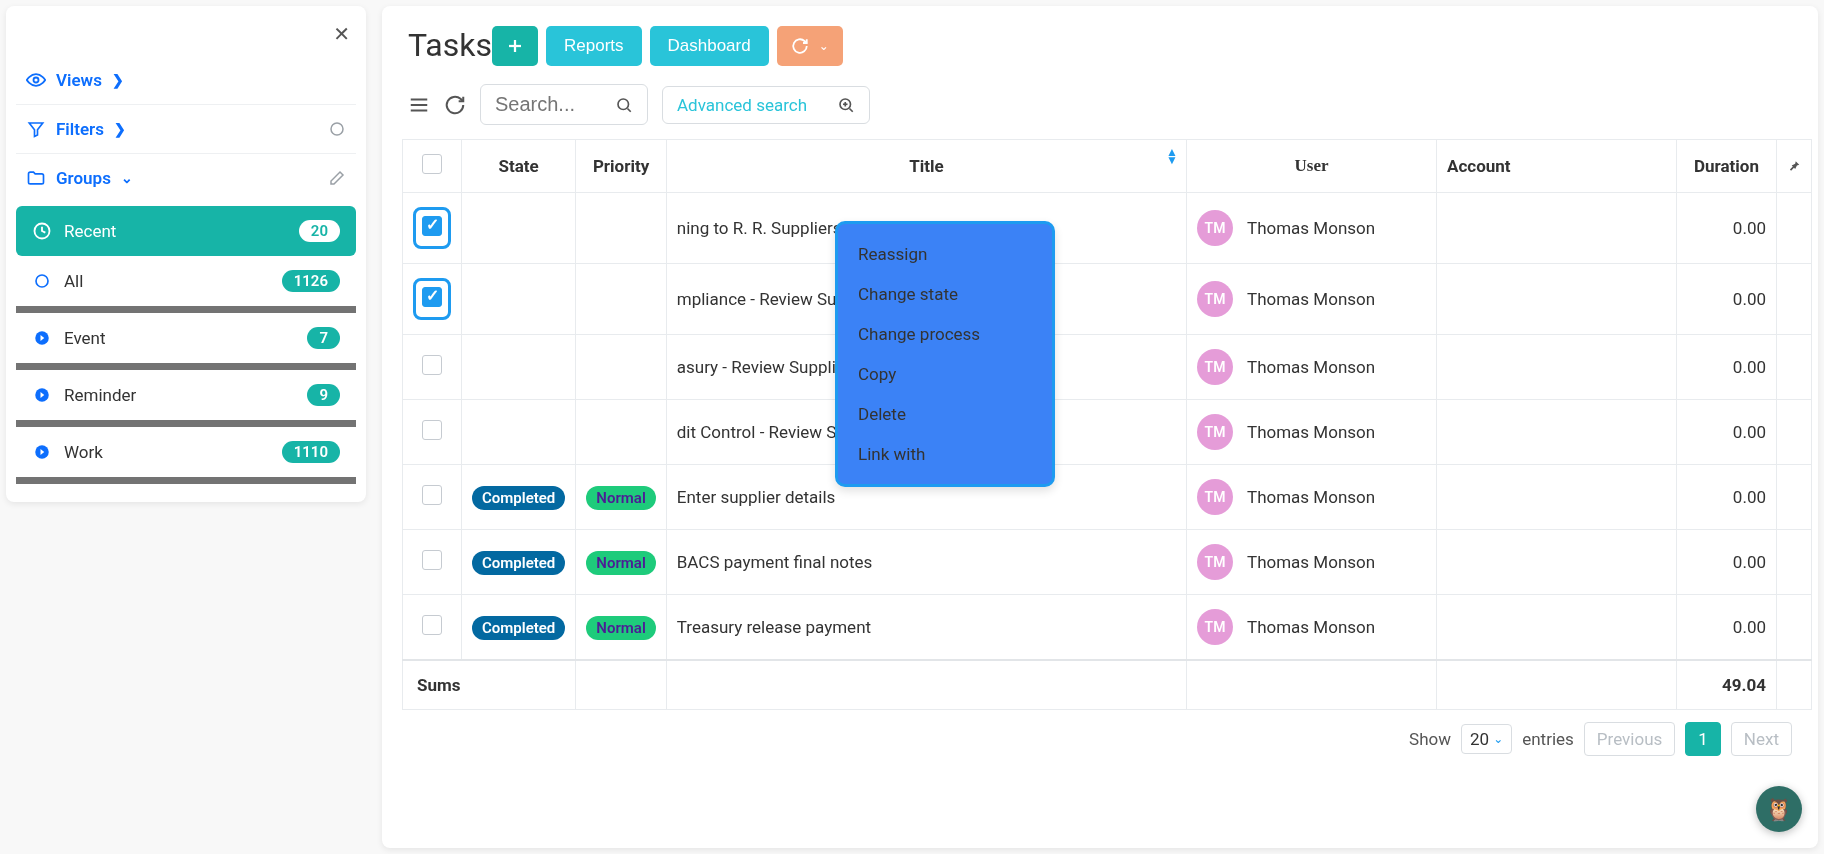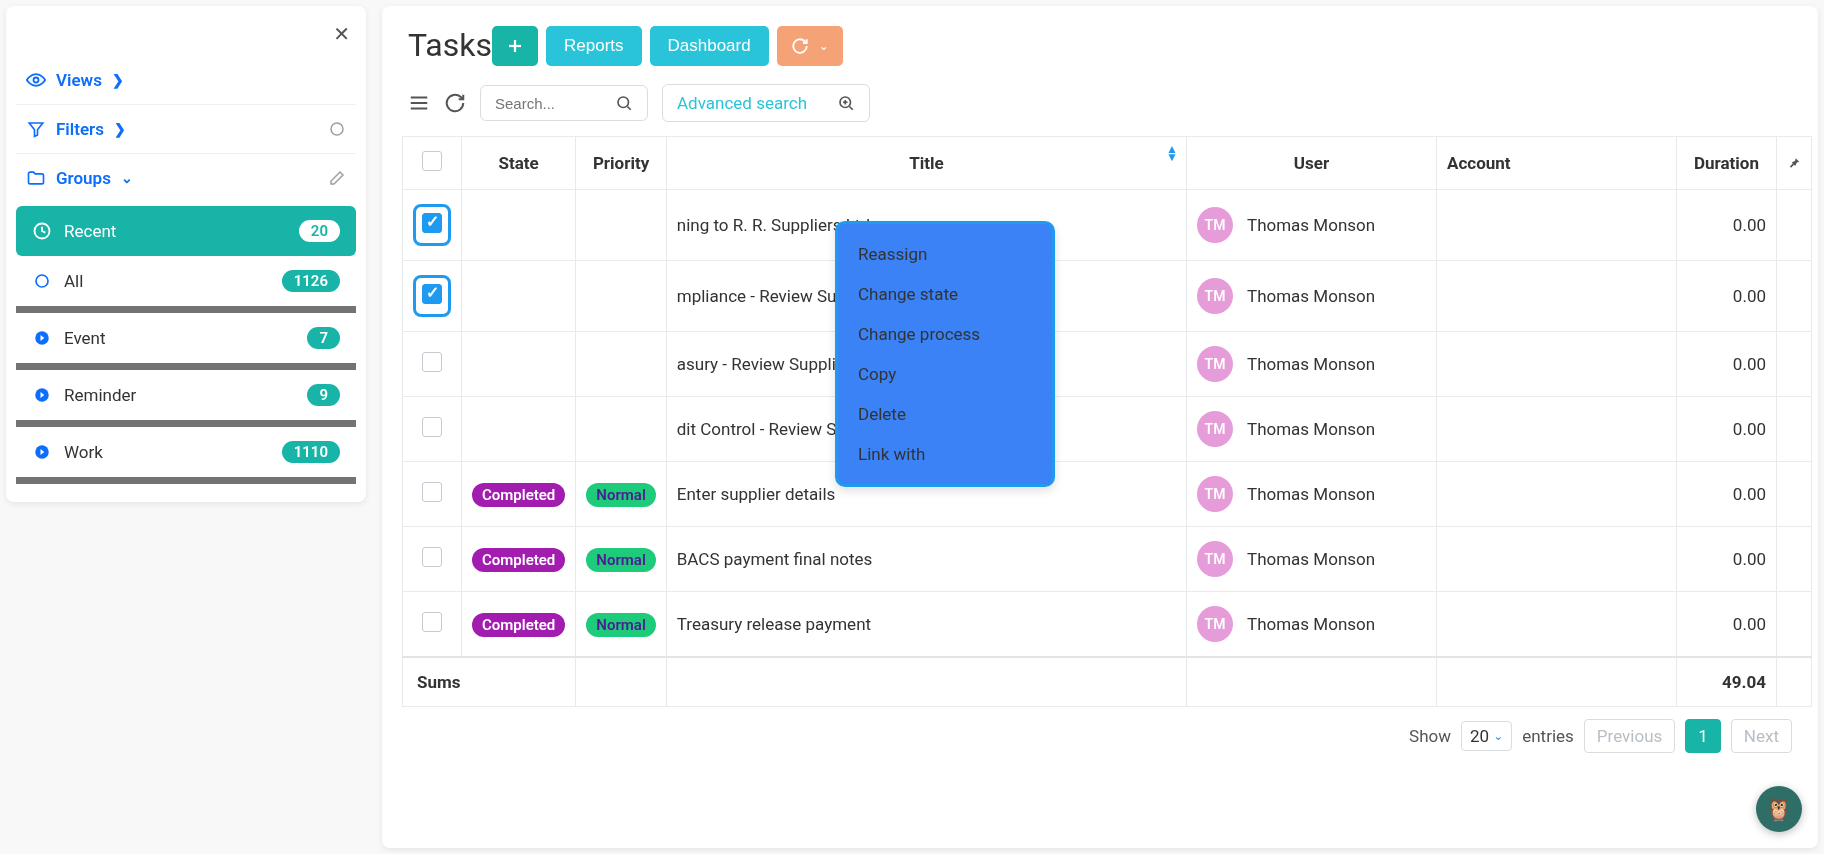--- a/index.html
+++ b/index.html
@@ -27,41 +27,41 @@
   .page-title { font-size:32px; font-weight:400; color:#333;}
   .header-actions { display:flex; gap:8px; }
   .btn { border:none; border-radius:5px; color:#fff; font-size:17px; padding:10px 18px; cursor:pointer; display:flex; align-items:center; gap:6px;}
   .btn.teal { background:#17b4a7; }
   .btn.cyan { background:#29c4d9; }
   .btn.orange { background:#f5a277; }
   .btn.icon-only { padding:10px 14px; }
   .toolbar { display:flex; align-items:center; gap:14px; padding:18px 26px 14px 26px;}
   .tb-icon { font-size:22px; color:#555; cursor:pointer;}
   .searchbox { display:flex; align-items:center; border:1px solid #d9dde1; border-radius:6px; padding:8px 14px; color:#6b7280; font-size:17px; gap:10px;}
-  .searchbox input { border:none; outline:none; font-size:15px; color:#333; width:110px;}
+  .searchbox input { border:none; outline:none; font-size:20px; color:#333; width:110px;}
   .searchbox.adv { color:#29c4d9;}
   .searchbox.adv span.label { color:#29c4d9;}
   
   .table { width:calc(100% - 26px); margin-left:20px; border-collapse:collapse; font-size:17px;}
   .table th, .table td { border:1px solid #e8ebee; padding:14px 10px; text-align:left; vertical-align:middle; }
   .table th { font-weight:700; color:#333; background:#fff; position:relative;}
   .table th.center, .table td.center { text-align:center;}
   .table td.right, .table th.right { text-align:right;}
   .col-check { width:48px; text-align:center;}
   .col-state { width:110px;}
   .col-priority { width:80px;}
-  .col-user { width:250px;}
+  .col-user { width:250px;font-family:Liberation Serif, serif;}
   .col-account { width:240px;}
   .col-duration { width:100px;}
   .col-pin { width:30px;}
   .chk { width:20px; height:20px; border:1.5px solid #c6cbd1; border-radius:3px; display:inline-block; background:#fff;}
   .chk.checked { background:#1e9bf0; border-color:#1e9bf0; position:relative;}
   .chk.checked::after { content:"✓"; color:#fff; position:absolute; left:3px; top:-2px; font-size:16px; font-weight:bold;}
   .chk-wrap.hl { border:3px solid #1e9bf0; border-radius:8px; padding:6px; display:inline-block;}
-  .pill-state { background:#a21caf; color:#fff; border-radius:14px; padding:3px 10px; font-size:15px; font-weight:600;}
+  .pill-state { background:#0369a1; color:#fff; border-radius:14px; padding:3px 10px; font-size:15px; font-weight:600;}
   .pill-pri { background:#1ecb7b; color:#4c1d95; border-radius:14px; padding:3px 10px; font-size:15px; font-weight:600;}
   .avatar { width:36px; height:36px; border-radius:50%; background:#e59cd8; color:#fff; display:inline-flex; align-items:center; justify-content:center; font-size:14px; font-weight:600; margin-right:14px;}
   .user-cell { display:flex; align-items:center;}
   tr.sums td { font-weight:700; color:#333; background:#fff; border-top:2px solid #e2e5e8;}
   .sort-ind { position:absolute; right:8px; top:8px; color:#1e9bf0; font-size:12px; line-height:8px;}
   
   .table-footer { display:flex; justify-content:flex-end; align-items:center; gap:10px; padding:12px 26px 0 26px; font-size:17px; color:#555;}
   .select-sm { border:1px solid #d9dde1; border-radius:4px; padding:4px 8px; color:#333; display:inline-flex; align-items:center; gap:4px;}
   .select-sm .caret{ color:#1e9bf0; font-size:12px;}
   .pager-btn { border:1px solid #d9dde1; border-radius:4px; padding:6px 12px; color:#b8bec4; background:#fff;}

